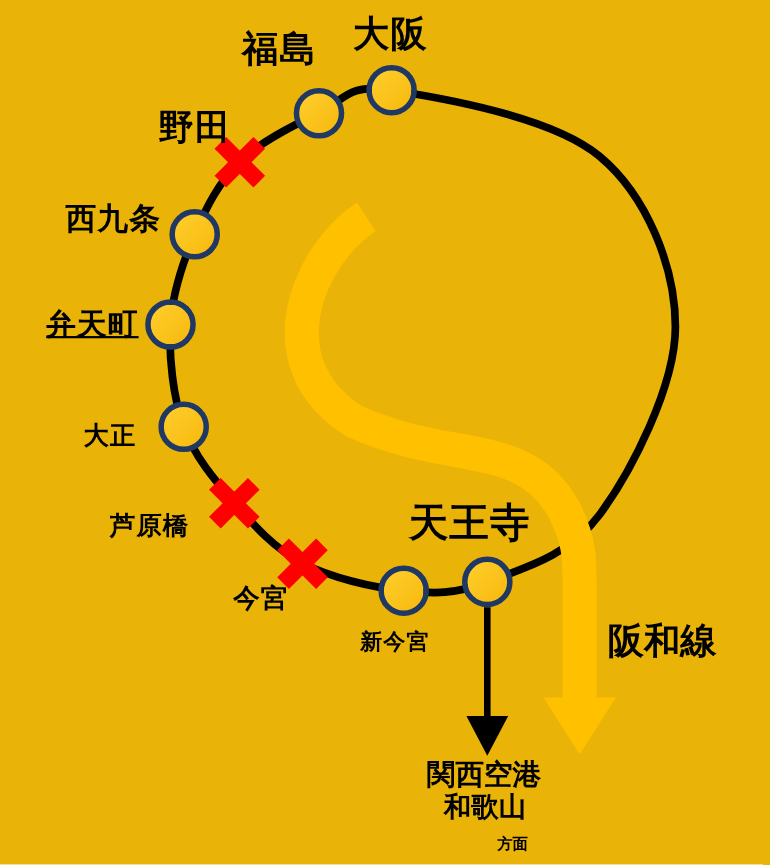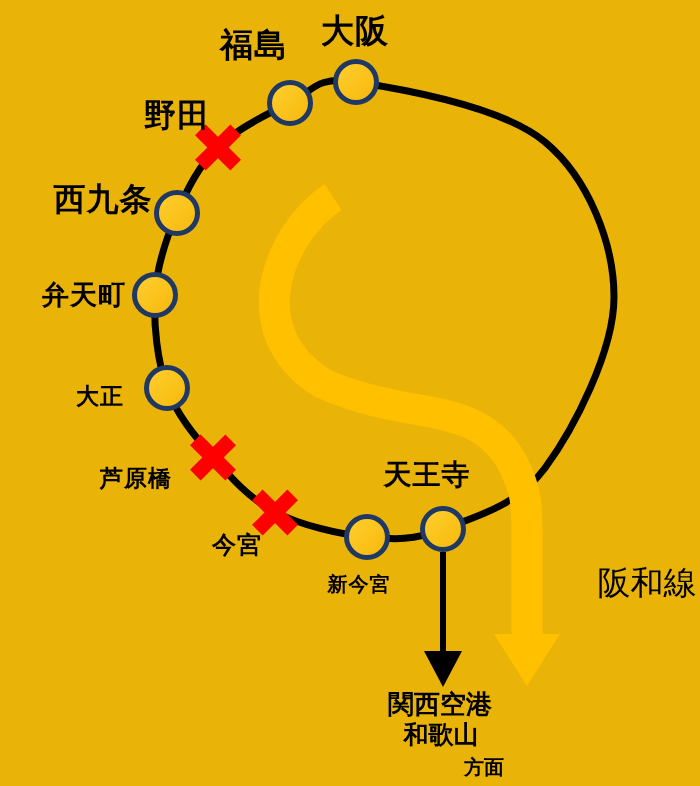--- a/index.html
+++ b/index.html
@@ -36,21 +36,21 @@
     position:absolute;
     left:0;top:17.5px;
     width:50px;height:15px;
     background:#FF0000;
   }
   .xbar.a{transform:rotate(45deg);}
   .xbar.b{transform:rotate(-45deg);}
   .hanwa-label{
     position:absolute;
     transform:translate(-50%,-50%);
-    font-weight:400;color:#000;white-space:nowrap;line-height:1;margin-left:45px;
+    font-weight:700;color:#000;white-space:nowrap;line-height:1;
   }
   .dest-line{
     position:absolute;
     transform:translate(-50%,-50%);
     font-weight:700;color:#000;white-space:nowrap;line-height:1;
   }
 </style>
 </head>
 <body>
 
@@ -71,39 +71,39 @@
       <div class="station-marker" style="left: 333px; top: 59px; border-color: rgb(31, 56, 100);"></div>
       <div class="st-label" style="left: 355px; top: 30px; font-size: 33px;">大阪</div>
       <div class="station-marker" style="left: 267px; top: 80px; border-color: rgb(31, 56, 100);"></div>
       <div class="st-label" style="left: 254px; top: 44px; font-size: 33px;">福島</div>
       <div class="suspended-marker" style="left: 193px; top: 122px;">
         <span class="xbar a" style="background: rgb(255, 0, 0);"></span>
         <span class="xbar b" style="background: rgb(255, 0, 0);"></span>
       </div>
       <div class="st-label" style="left: 177px; top: 115px; font-size: 32px;">野田</div>
       <div class="station-marker" style="left: 154px; top: 190px; border-color: rgb(31, 56, 100);"></div>
-      <div class="st-label" style="left: 103px; top: 199px; font-size: 32px;">西九条</div>
+      <div class="st-label" style="left: 103px; top: 199px; font-size: 28px;">西九条</div>
       <div class="station-marker" style="left: 132px; top: 272px; border-color: rgb(31, 56, 100);"></div>
-      <div class="st-label" style="left: 84px; top: 295px; font-size: 27px;">弁天町</div>
+      <div class="st-label" style="left: 84px; top: 295px; font-size: 27px; text-decoration: underline;">弁天町</div>
       <div class="station-marker" style="left: 144px; top: 365px; border-color: rgb(31, 56, 100);"></div>
       <div class="st-label" style="left: 100px; top: 396px; font-size: 23px;">大正</div>
       <div class="suspended-marker" style="left: 188px; top: 432px;">
         <span class="xbar a" style="background: rgb(255, 0, 0);"></span>
         <span class="xbar b" style="background: rgb(255, 0, 0);"></span>
       </div>
       <div class="st-label" style="left: 136px; top: 478px; font-size: 23px;">芦原橋</div>
       <div class="suspended-marker" style="left: 250px; top: 487px;">
         <span class="xbar a" style="background: rgb(255, 0, 0);"></span>
         <span class="xbar b" style="background: rgb(255, 0, 0);"></span>
       </div>
       <div class="st-label" style="left: 237px; top: 545px; font-size: 24px; text-align: center;">今宮</div>
       <div class="station-marker" style="left: 344px; top: 514px; border-color: rgb(31, 56, 100);"></div>
       <div class="st-label" style="left: 359px; top: 584px; font-size: 20px;">新今宮</div>
       <div class="station-marker" style="left: 420px; top: 506px; border-color: rgb(31, 56, 100);"></div>
-      <div class="st-label" style="left: 427px; top: 475px; font-size: 28px;">天王寺</div>
+      <div class="st-label" style="left: 427px; top: 475px; font-size: 36px;">天王寺</div>
     </div>
 
   <div class="hanwa-label" id="hanwa-label" style="left: 602px; top: 582px; font-size: 33px;">阪和線</div>
 
   <div class="dest-line" style="left:440px;top:704px;font-size:26px;">関西空港</div>
   <div class="dest-line" style="left:441px;top:734px;font-size:25px;">和歌山</div>
-  <div class="dest-line" style="left:484px;top:767px;font-size:20px;">方面</div>
+  <div class="dest-line" style="left:466px;top:767px;font-size:14px;">方面</div>
 </div>
 
 </body></html>

